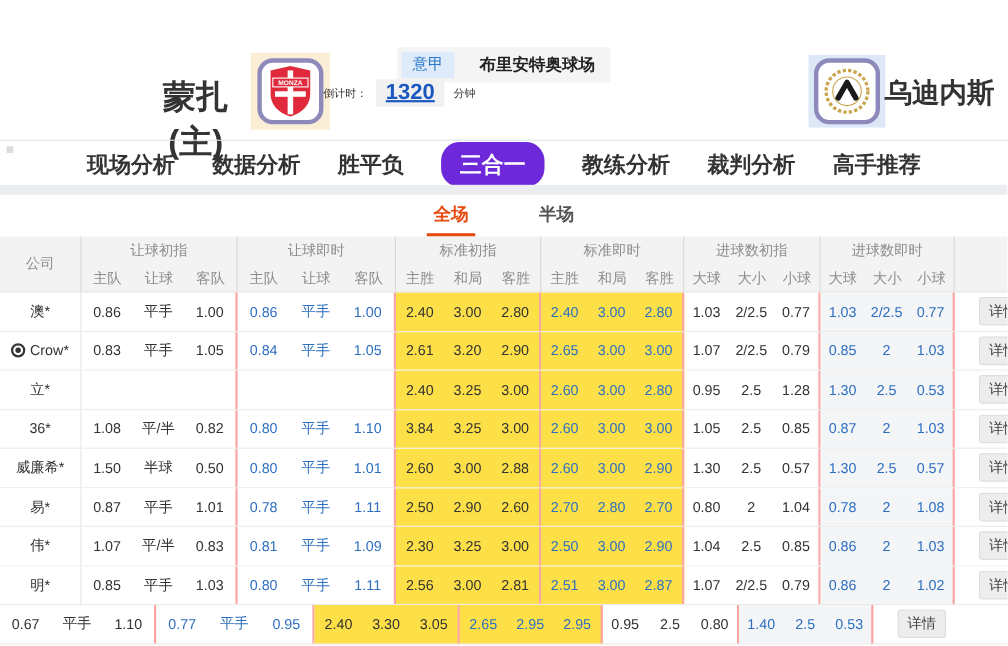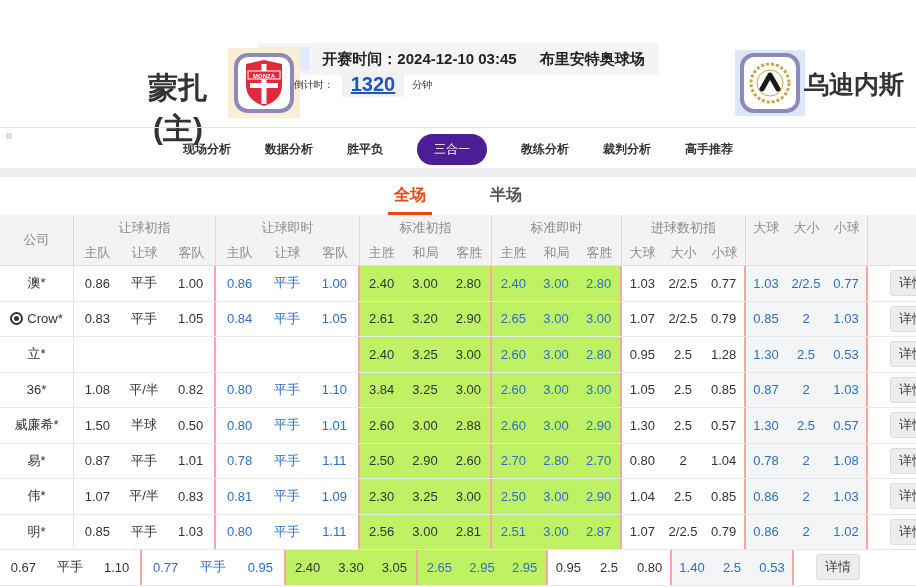--- a/index.html
+++ b/index.html
@@ -23,22 +23,22 @@
   .logo-box { width:60px; height:60px; background:#fff; border:4px solid #8d89ba; border-radius:14px;
     display:flex; align-items:center; justify-content:center; }
   .countdown { position:absolute; left:0; right:190px; top:72px; display:flex; justify-content:center; align-items:center; gap:8px; }
   .cd-label, .cd-unit { font-size:10px; color:#333; }
   .cd-value { background:#f1f1f1; color:#1b57c0; font-size:20px; font-weight:bold; padding:1px 9px; border-radius:2px;text-decoration:underline; }
 
   
   .nav-divider { position:absolute; top:127px; left:0; width:916px; height:1px; background:#e2e2e2; }
   .mini-sq { position:absolute; left:6px; top:133px; width:6px; height:6px; background:#ddd; }
   .nav { position:absolute; top:130px; left:0; width:916px; height:38px; display:flex; justify-content:center; align-items:center; gap:34px; }
-  .nav-tab { font-size:12px; font-weight:bold; color:#333; cursor:pointer; white-space:nowrap; }
-  .nav-tab.active { background:#4c1d95; color:#fff; border-radius:17px; padding:7px 17px; font-weight:normal;text-align:center; }
+  .nav-tab { font-size:20px; font-weight:bold; color:#333; cursor:pointer; white-space:nowrap; }
+  .nav-tab.active { background:#6d28d9; color:#fff; border-radius:17px; padding:7px 17px; font-weight:bold;text-align:center; }
   .band { position:absolute; top:168px; left:0; width:916px; height:9px; background:#ecedf1; }
 
   
   .subtabs { position:absolute; top:180px; left:0; width:916px; height:35px; display:flex; justify-content:center; gap:52px; }
   .subtab { font-size:16px; font-weight:bold; color:#555; padding:5px 6px 24px; cursor:pointer; }
   .subtab.active { color:#e8490f; border-bottom:3px solid #e8490f; }
 
   
   .odds-table { position:absolute; top:215px; left:0; width:916px; font-size:13px; }
   .thead { display:flex; background:#f3f3f3; color:#8c8c8c; border-bottom:1px solid #e0e0e0; }
@@ -48,36 +48,35 @@
   .thgroup .gcols span { flex:1; display:flex; align-items:center; justify-content:center; }
   .th-company { display:flex; align-items:center; justify-content:center; border-right:1px solid #d9d9d9; }
   .trow { display:flex; border-bottom:1px solid #e9e9e9; height:35.5px; background:#fff; }
   .cell.company { display:flex; align-items:center; justify-content:center; gap:4px; border-right:1px solid #e5e5e5; color:#333; }
   .cgroup { display:flex; align-items:center; border-right:2px solid #fca5a5; }
   .cgroup span { flex:1; text-align:center; }
   .wc { width:74px; } .w1 { width:142px; } .w2 { width:144px; } .w3 { width:132px; }
   .w4 { width:130px; } .w5 { width:124px; } .w6 { width:122px; } .wd { width:48px; border-right:none !important; }
   .col1,.col3,.col5 { color:#333; }
   .col2,.col4,.col6 { color:#2e6fc0; }
-  .col3,.col4 { background:#bef264; }
+  .col3,.col4 { background:#fde047; }
   .col6 { background:#f3f5f7; }
   .cell.detail { display:flex; align-items:center; overflow:visible; }
   .detail-btn { margin-left:22px; background:#ededed; border:1px solid #ddd; border-radius:3px;
     padding:3px 8px; color:#444; white-space:nowrap; cursor:pointer; font-size:13px; }
   .crow-ic { width:13px; height:13px; border:2px solid #333; border-radius:50%; display:inline-flex;
     align-items:center; justify-content:center; flex:none; }
   .crow-ic::after { content:""; width:5px; height:5px; background:#333; border-radius:50%; }
 </style>
 </head>
 <body>
 
 <div class="topbar">
   <div class="topbar-inner">
     <span class="league-chip">意甲</span>
-    <span class="kick"><span>开赛时间：</span><span>2024-12-10 03:45</span></span>
     <span class="venue">布里安特奥球场</span>
   </div>
 </div>
 
 <div class="home-name">蒙扎(主)</div>
 <div class="logo-tile home-tile">
   <div class="logo-box">
     <svg width="40" height="48" viewBox="0 0 40 48" aria-hidden="true">
       <path d="M20 1 L38 5 V26 C38 38 29 44 20 47 C11 44 2 38 2 26 V5 Z" fill="#e02a3c"></path>
       <rect x="17.5" y="5" width="5" height="40" fill="#fff"></rect>
@@ -158,20 +157,21 @@
     </div>
     <div class="thgroup w5">
       <div class="glabel">进球数初指</div>
       <div class="gcols">
           <span>大球</span>
           <span>大小</span>
           <span>小球</span>
         </div>
     </div>
     <div class="thgroup w6">
+      <div class="glabel">进球数即时</div>
       <div class="gcols">
           <span>大球</span>
           <span>大小</span>
           <span>小球</span>
         </div>
     </div>
     <div class="thgroup wd"></div>
   </div>
   <div>
       <div class="trow">

